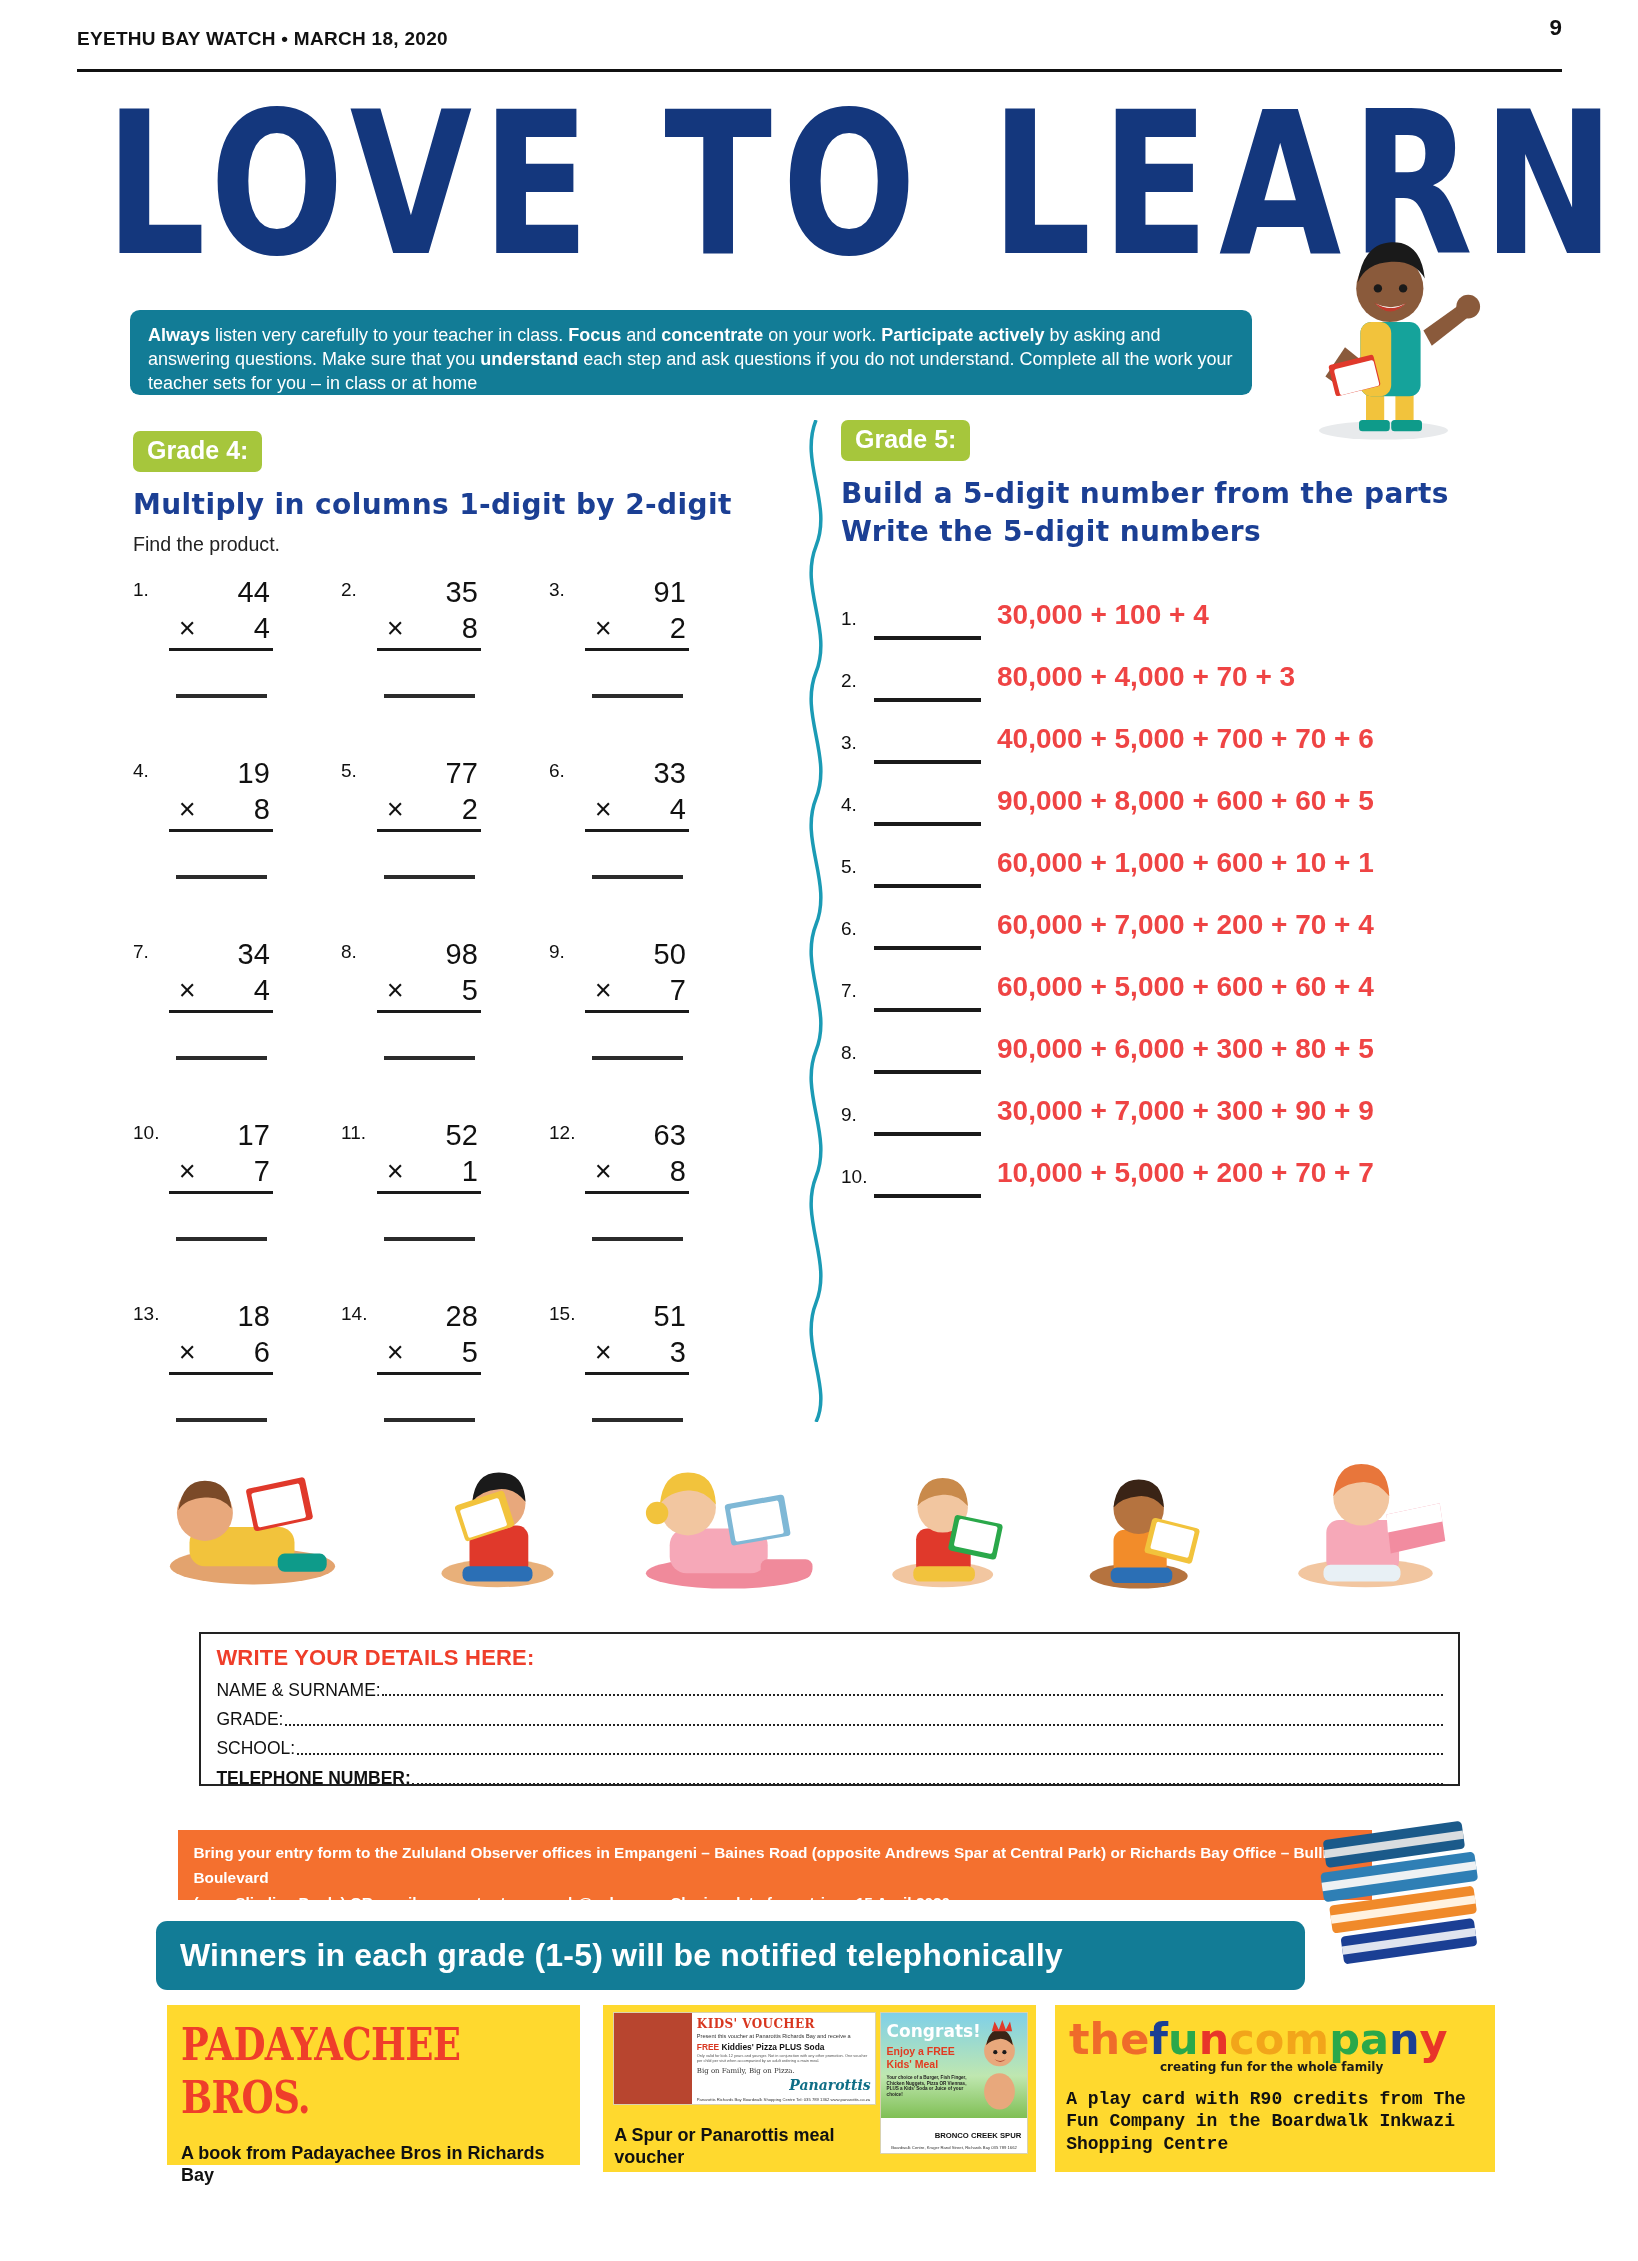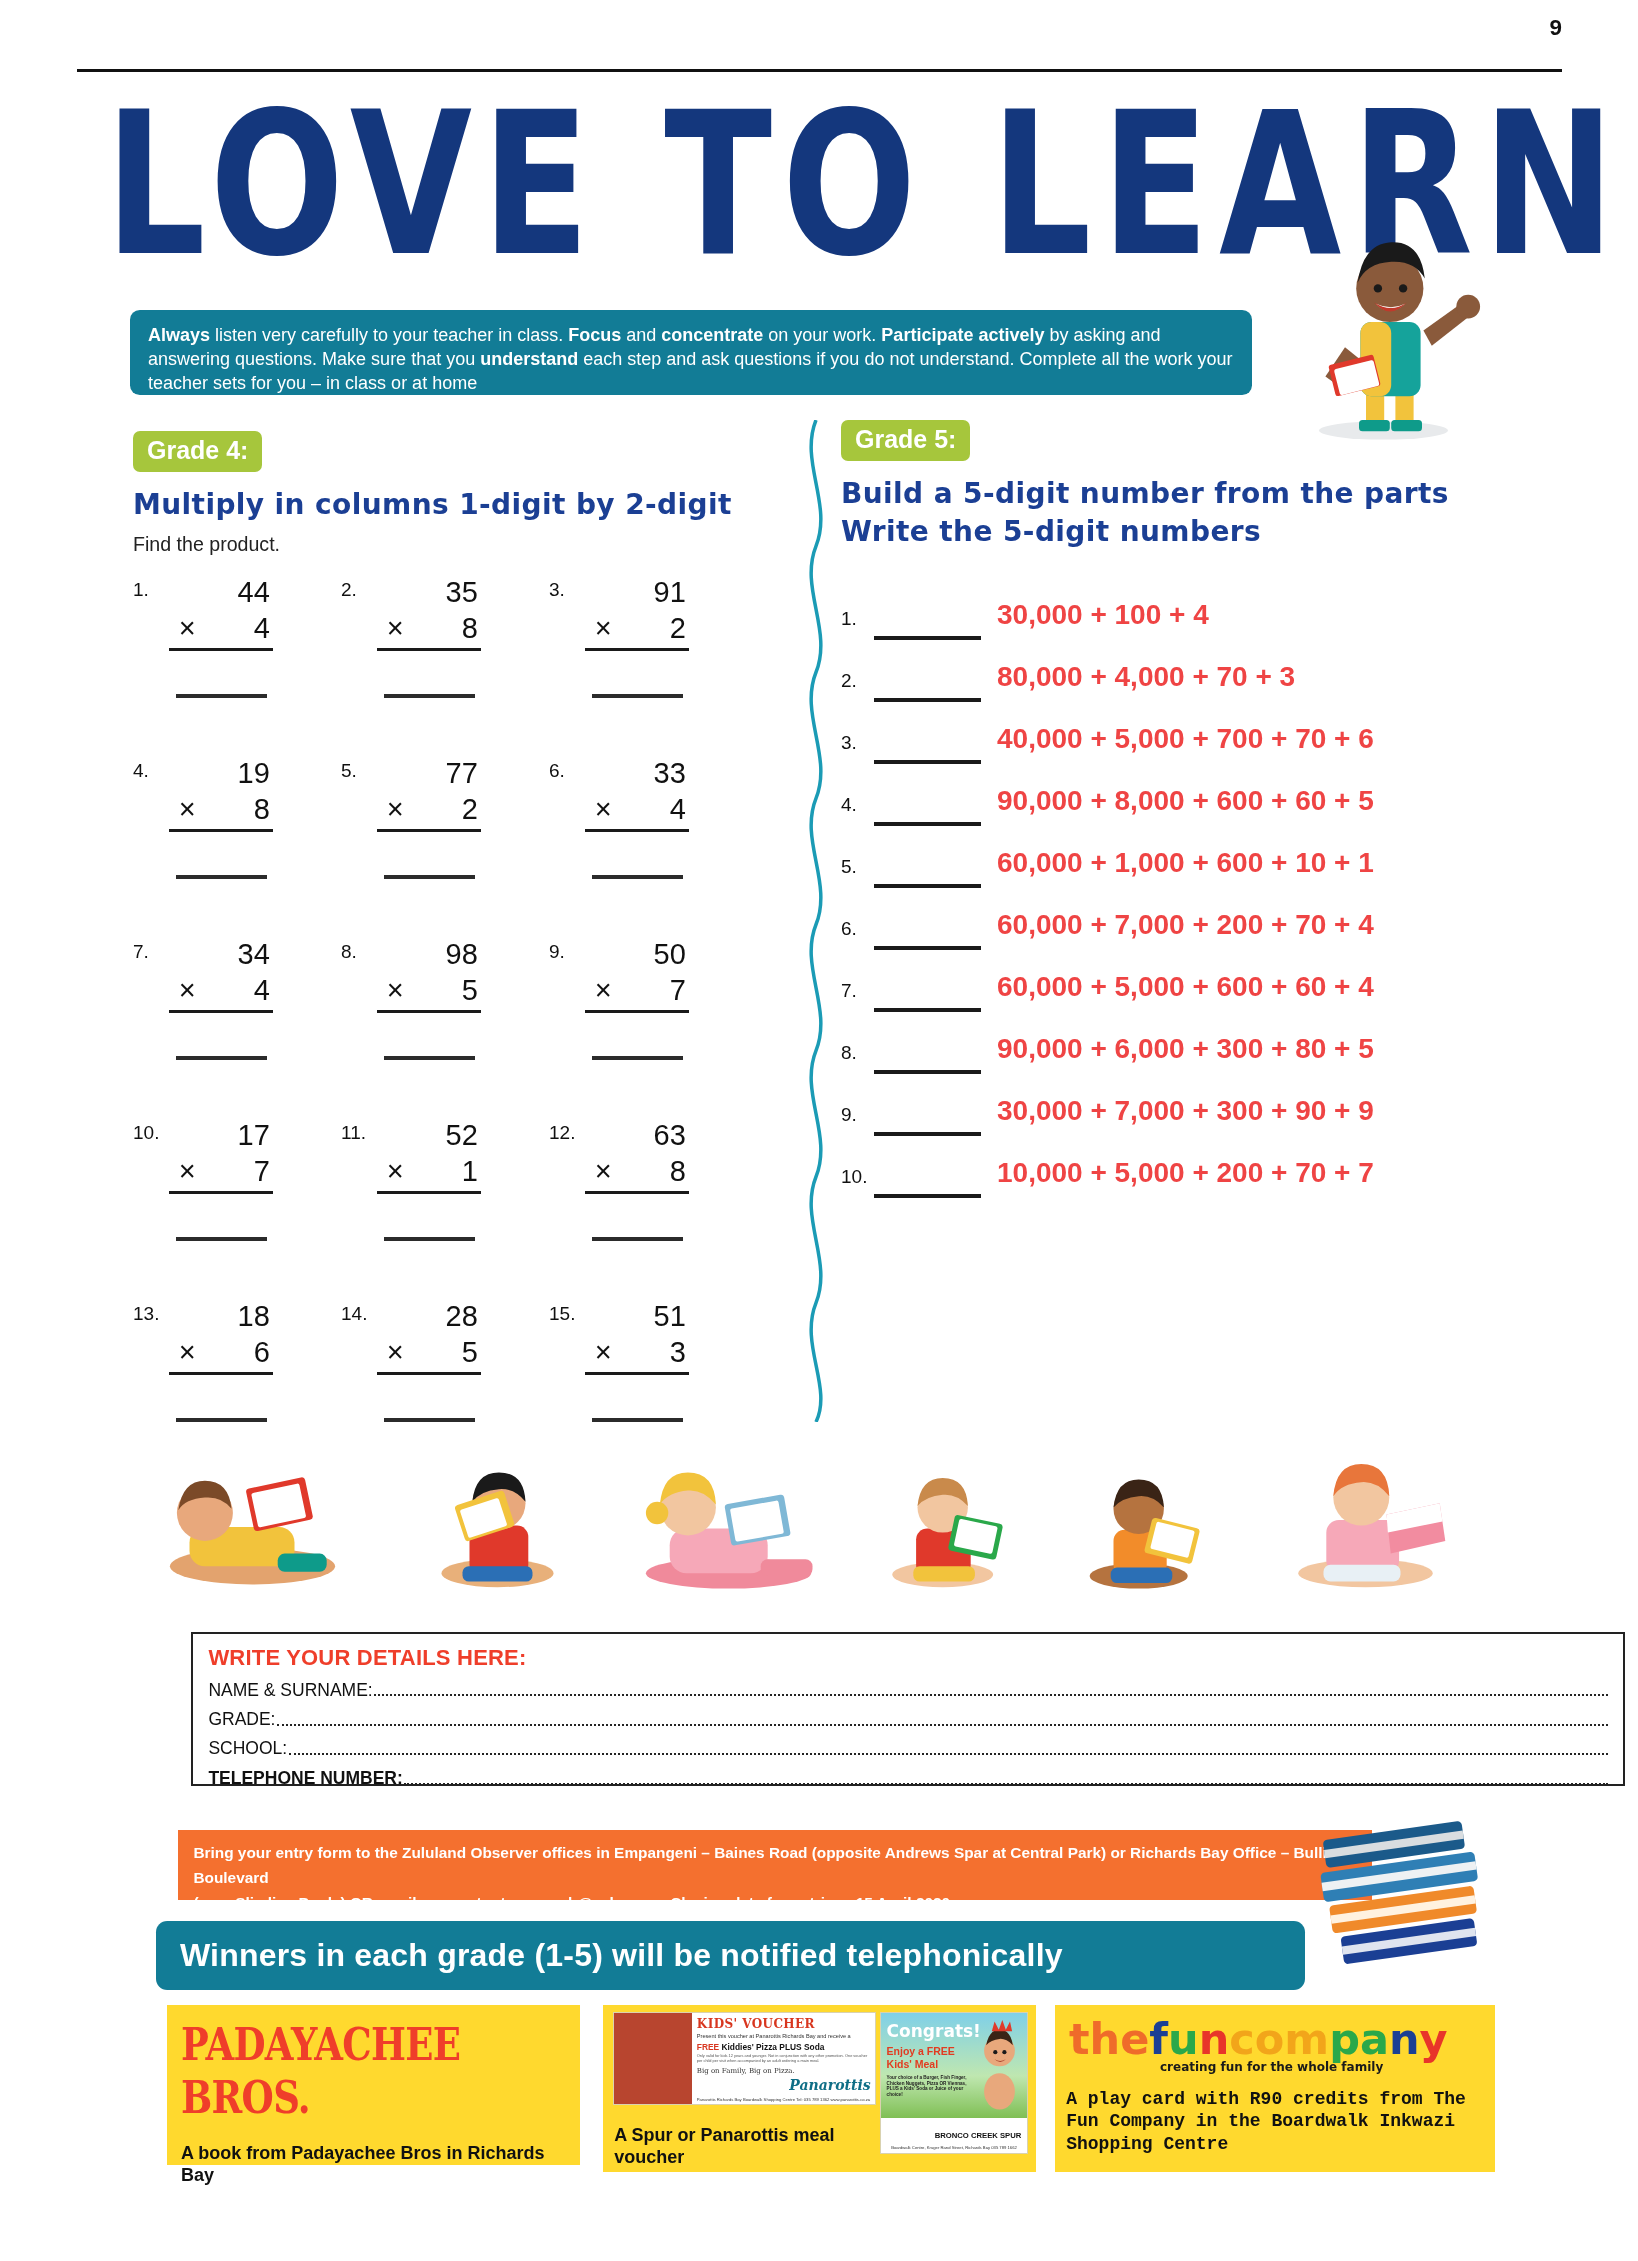--- a/index.html
+++ b/index.html
@@ -74,21 +74,21 @@
   .g5-row{position:relative;height:62px;}
   .g5-num{position:absolute;left:0;top:12.6px;font-size:19px;color:#111;}
   .g5-blank{position:absolute;left:33px;top:41px;width:107px;height:3.5px;background:#1a1a1a;}
   .g5-expr{position:absolute;left:156px;top:4.2px;font-size:28px;font-weight:700;color:#ef4444;white-space:nowrap;}
 
   
   .kids-strip{position:absolute;left:140px;top:1422px;width:1373px;height:175px;}
 
   
   .details-box{
-    position:absolute;left:191px;top:1632px;width:1434px;height:154px;
+    position:absolute;left:199px;top:1632px;width:1261px;height:154px;
     border:2.1px solid #222;background:#fff;box-sizing:border-box;padding:11.2px 15.4px;
   }
   .details-title{color:#ef3e2a;font-size:22px;font-weight:700;letter-spacing:0.2px;}
   .field-row{display:flex;align-items:flex-end;margin-top:8.4px;font-size:17.5px;color:#111;}
   .field-label{white-space:nowrap;}
   .field-label.bold{font-weight:700;}
   .dots{flex:1;border-bottom:2.1px dotted #222;margin-bottom:4.2px;margin-left:1.4px;}
 
   
   .entry-banner{
@@ -149,20 +149,21 @@
   .fun-word{font-family:"DejaVu Sans",sans-serif;font-weight:700;}
   .fun-tag{position:absolute;left:105px;top:55px;font-size:12px;font-weight:700;color:#1a1a1a;
     font-family:"DejaVu Sans",sans-serif;}
 </style>
 </head>
 <body>
 
 <div class="page">
 
   <div class="masthead">
+    <div class="masthead-title">EYETHU BAY WATCH • MARCH 18, 2020</div>
     <div class="masthead-page">9</div>
   </div>
   <div class="masthead-rule"></div>
 
   <div class="love-title">LOVE TO LEARN</div>
 
   <svg class="mascot" viewBox="0 0 320 330">
     <ellipse cx="175" cy="315" rx="92" ry="13" fill="#e8eaec"></ellipse>
     <rect x="150" y="258" width="26" height="52" fill="#f2c33c"></rect>
     <rect x="192" y="258" width="26" height="52" fill="#f2c33c"></rect>

